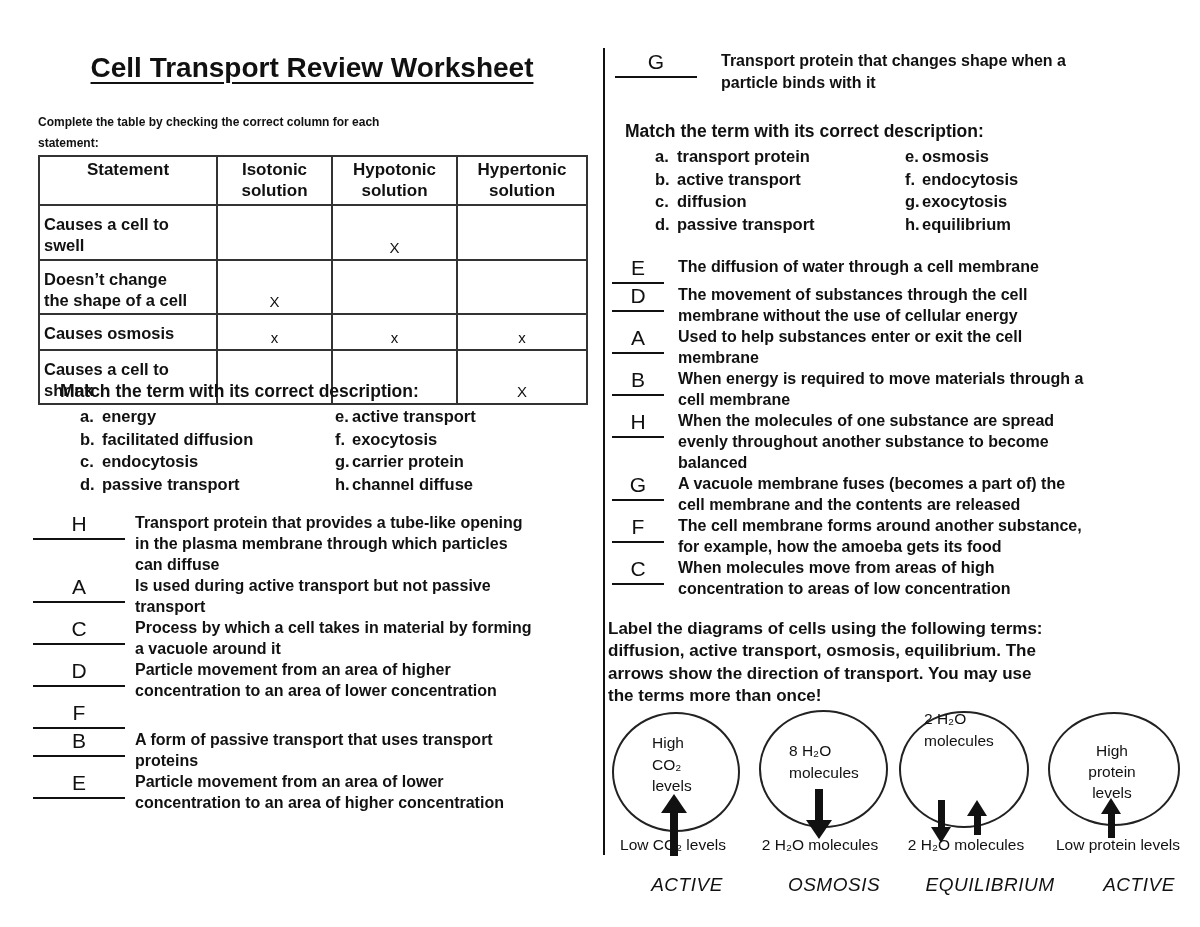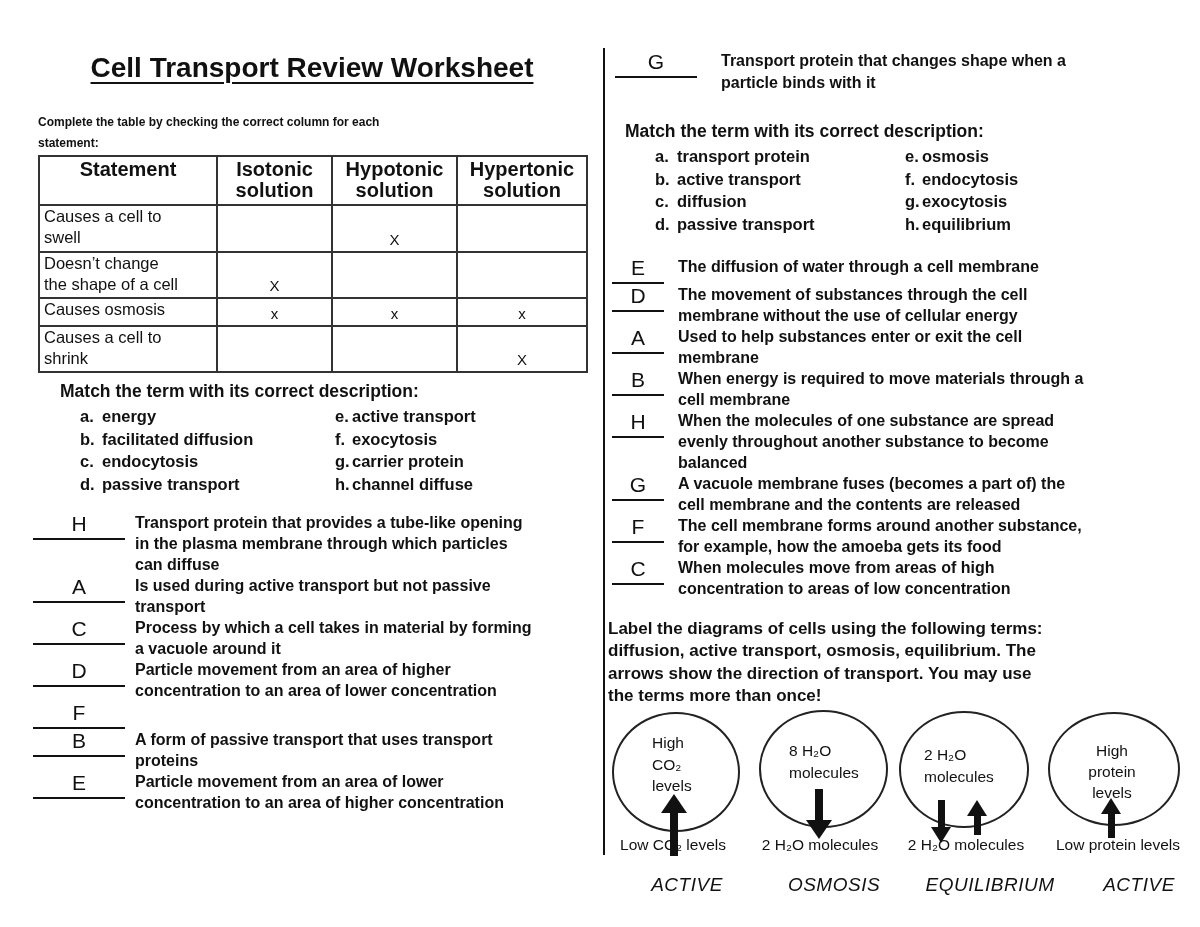--- a/index.html
+++ b/index.html
@@ -18,26 +18,26 @@
   
   .table-instruction {
     position:absolute; left:38px; top:112px; width:560px;
     font-size:12px; font-weight:bold; line-height:21px; white-space:pre-line;
   }
 
   
   table.transport { position:absolute; left:38px; top:155px; border-collapse:collapse; }
   table.transport th, table.transport td { border:2px solid #333; }
   table.transport th {
-    font-size:20px; font-weight:bold; vertical-align:top; padding-top:2px;
+    font-size:17px; font-weight:bold; vertical-align:top; padding-top:2px;
     white-space:pre-line; line-height:21px;
   }
   td.statement {
-    width:169px; font-size:16.5px; font-weight:normal; line-height:21px;
-    padding:0 3px 1px 4px; vertical-align:top; white-space:pre-line;
+    width:169px; font-size:16.5px; font-weight:bold; line-height:21px;
+    padding:8px 3px 1px 4px; vertical-align:top; white-space:pre-line;
   }
   td.mark { text-align:center; vertical-align:bottom; font-size:15px; padding-bottom:3px; }
   .col-iso { width:111px; } .col-hypo { width:121px; } .col-hyper { width:126px; }
 
   
   .match-left { position:absolute; left:60px; top:381px; width:530px; }
   .match-right { position:absolute; left:625px; top:121px; width:560px; }
   .match-heading { font-size:17.5px; font-weight:bold; margin-bottom:3px; }
   .terms { display:flex; margin-left:20px; }
   .terms .tcol1 { width:255px; }
@@ -331,21 +331,21 @@
   <div class="inside" style="left:789px; top:740px;">8 H₂O
 molecules</div>
   <div class="arrow" style="left:806px; top:789px; height:50px;">
       <div class="shaft"></div>
       <div class="head-down"></div>
     </div>
   <div class="below" style="left:745px; top:836px; width:150px;">2 H₂O molecules</div>
   <div class="dlabel" style="left:764px; top:874px; width:140px;">OSMOSIS</div>
 
   <div class="ellipse" style="left:899px; top:711px; width:126px; height:113px;"></div>
-  <div class="inside" style="left:924px; top:744px;">2 H₂O
+  <div class="inside" style="left:924px; top:708px;">2 H₂O
 molecules</div>
   <div class="arrow thin" style="left:931px; top:800px; height:43px;">
       <div class="shaft"></div>
       <div class="head-down"></div>
     </div>
   <div class="arrow thin" style="left:967px; top:800px; height:35px;">
       <div class="head-up"></div>
       <div class="shaft"></div>
     </div>
   <div class="below" style="left:891px; top:836px; width:150px;">2 H₂O molecules</div>

